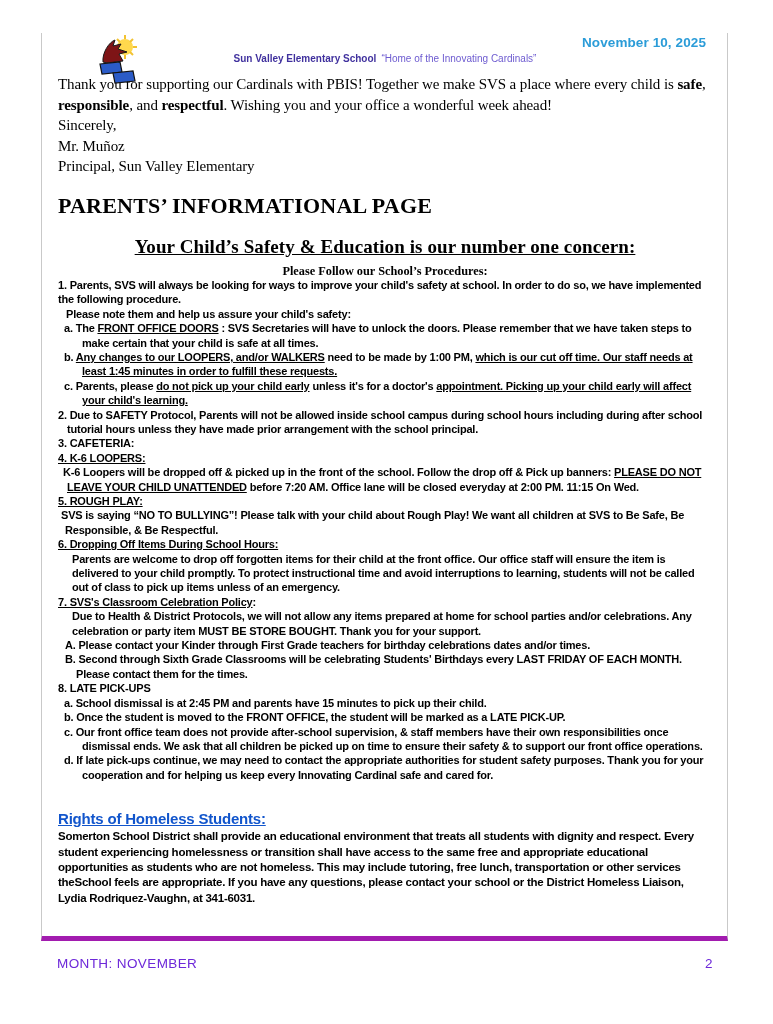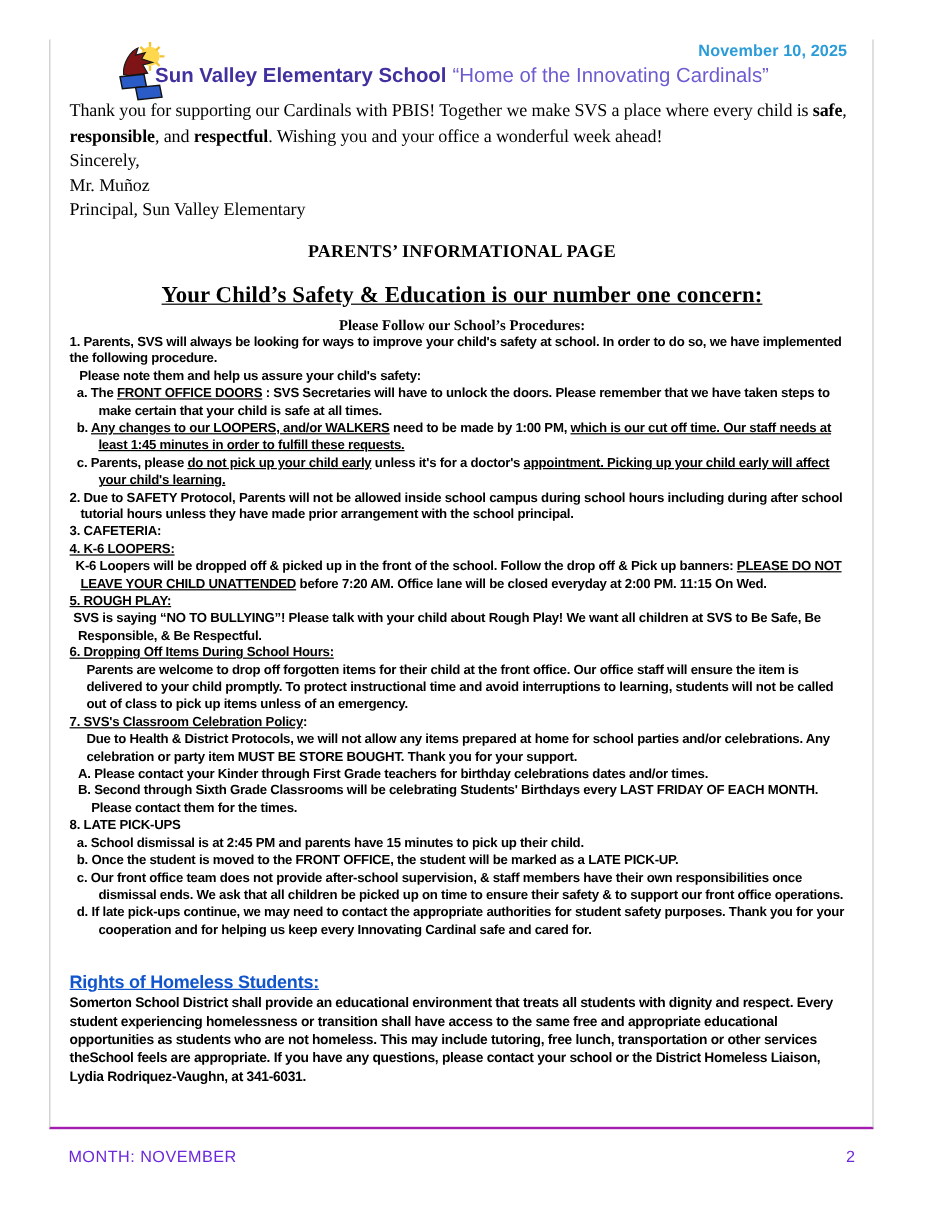--- a/index.html
+++ b/index.html
@@ -1,28 +1,28 @@
 <!DOCTYPE html>
 <html><head>
 <meta charset="utf-8">
 <style>
   html,body{margin:0;padding:0;background:#ffffff;}
   .page{position:relative;width:773px;height:1024px;background:#fff;overflow:hidden;
         font-family:"Liberation Sans",sans-serif;color:#000;}
   .frame{position:absolute;left:41px;top:33px;width:687px;height:908px;box-sizing:border-box;
-         border-left:1px solid #c9c9c9;border-right:1px solid #c9c9c9;border-bottom:2px solid #a21caf;
+         border-left:1px solid #c9c9c9;border-right:1px solid #c9c9c9;border-bottom:5px solid #a21caf;
          padding:2px 15px 0 16px;}
   .date{ text-align:right;font-weight:bold;font-size:13.5px;color:#2b9cd8;letter-spacing:.1px;padding-right:6px;}
   .logo{position:absolute;left:52px;top:2px;width:46px;height:54px;}
-  .school-line{text-align:center;font-size:17px;margin-top:3px;white-space:nowrap;}
+  .school-line{text-align:center;font-size:10px;margin-top:3px;white-space:nowrap;}
   .school-name{font-weight:bold;color:#40319e;}
   .school-motto{color:#6d5bd0;margin-left:5px;}
   .letter{font-family:"Liberation Serif",serif;font-size:15px;line-height:20.5px;margin-top:10px;letter-spacing:-0.1px;}
   .letter .b{font-weight:bold;}
-  .main-title{font-family:"Liberation Serif",serif;font-weight:bold;font-size:15px;text-align:center;
+  .main-title{font-family:"Liberation Serif",serif;font-weight:bold;font-size:22px;text-align:left;
               margin:16px 0 0 0;letter-spacing:.2px;}
   .sub-title{font-family:"Liberation Serif",serif;font-weight:bold;font-size:19px;text-align:center;
              margin:17px 0 0 0;text-decoration:underline;letter-spacing:.1px;}
   .procedures{margin-top:6px;font-weight:bold;font-size:11px;line-height:14.4px;letter-spacing:-0.2px;}
   .procedures .serifline{font-family:"Liberation Serif",serif;font-size:12.3px;letter-spacing:0;text-align:center;}
   .pline{white-space:normal;}
   .u{text-decoration:underline;}
   .b{font-weight:bold;}
   .i0{}
   .i1{padding-left:8px;}

